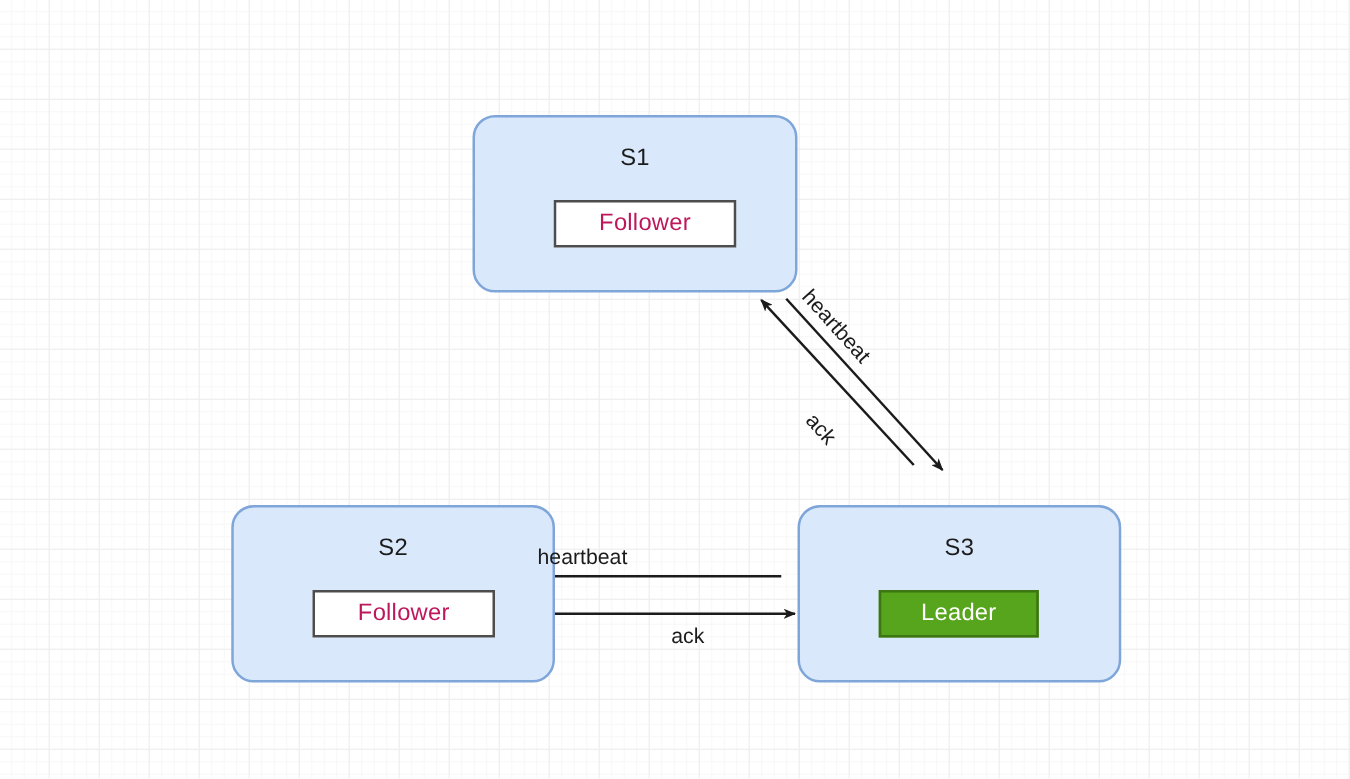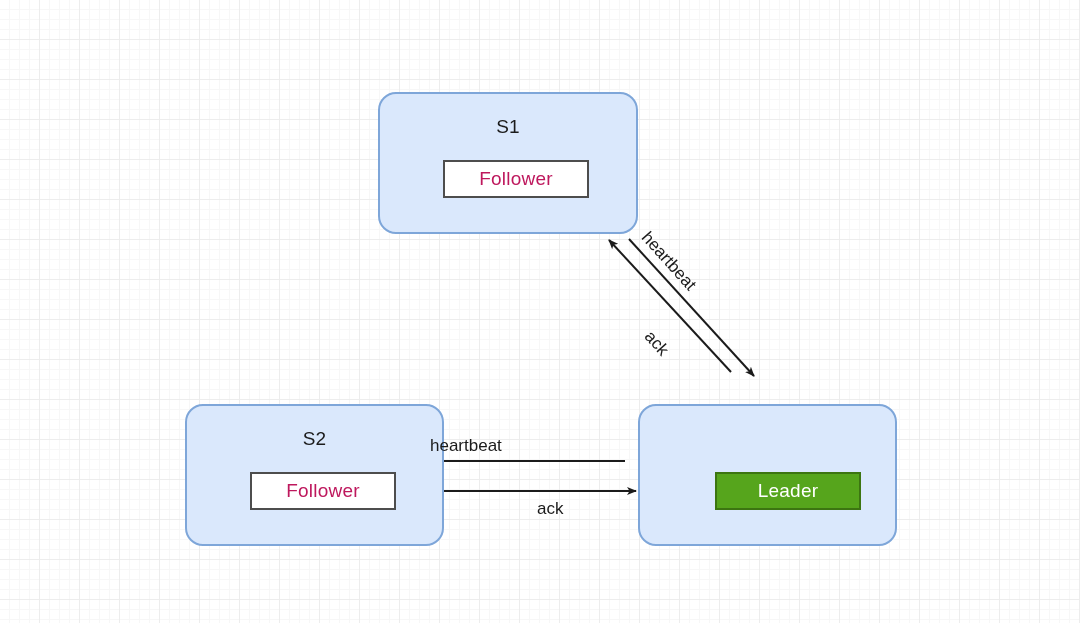--- a/index.html
+++ b/index.html
@@ -64,21 +64,21 @@
   #s1 { left: 378px; top: 92px; width: 260px; height: 142px; }
   #s1 .node-title { top: 22px; }
   #s1 .role-badge { left: 63px; top: 66px; width: 146px; height: 38px; }
 
   #s2 { left: 145px; top: 404px; width: 259px; height: 142px; margin-left: 40px; }
   #s2 .node-title { top: 22px; }
   #s2 .role-badge { left: 63px; top: 66px; width: 146px; height: 38px; }
 
   #s3 { left: 638px; top: 404px; width: 259px; height: 142px; }
   #s3 .node-title { top: 22px; }
-  #s3 .role-badge { left: 63px; top: 66px; width: 146px; height: 38px; margin-left: 12px; }
+  #s3 .role-badge { left: 63px; top: 66px; width: 128px; height: 38px; }
 
   #edges {
     position: absolute;
     left: 0;
     top: 0;
     width: 1080px;
     height: 623px;
     pointer-events: none;
   }
 
@@ -136,20 +136,21 @@
     <div class="node-title">S1</div>
     <div class="role-badge role-follower">Follower</div>
   </div>
 
   <div class="node" id="s2">
     <div class="node-title">S2</div>
     <div class="role-badge role-follower">Follower</div>
   </div>
 
   <div class="node" id="s3">
+    <div class="node-title">S3</div>
     <div class="role-badge role-leader">Leader</div>
   </div>
 
   <div class="edge-label" id="label-hb-diag">heartbeat</div>
   <div class="edge-label" id="label-ack-diag">ack</div>
   <div class="edge-label" id="label-hb-horiz">heartbeat</div>
   <div class="edge-label" id="label-ack-horiz">ack</div>
 
 </div>
 

